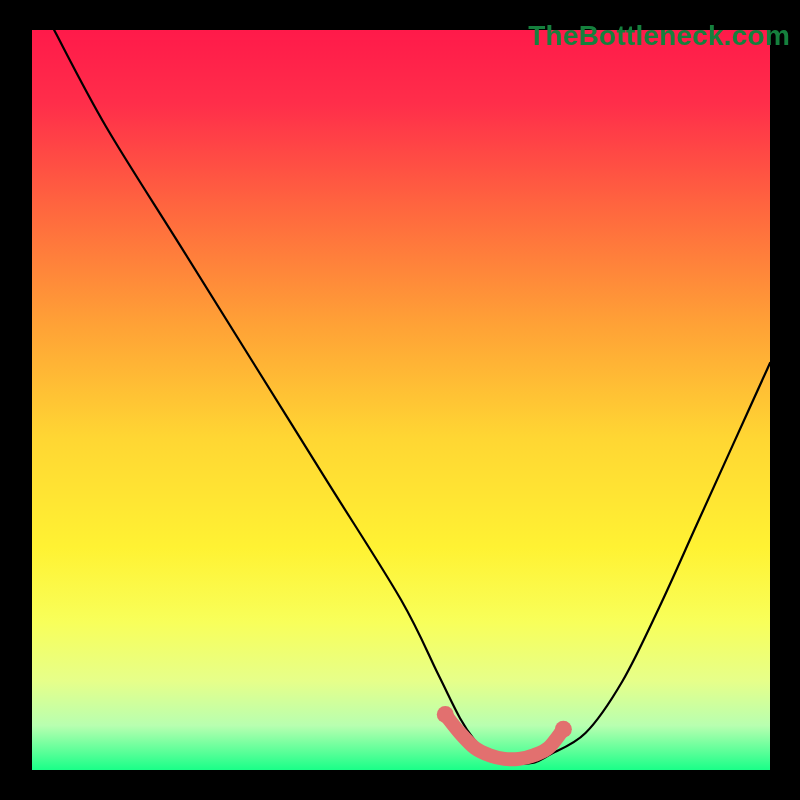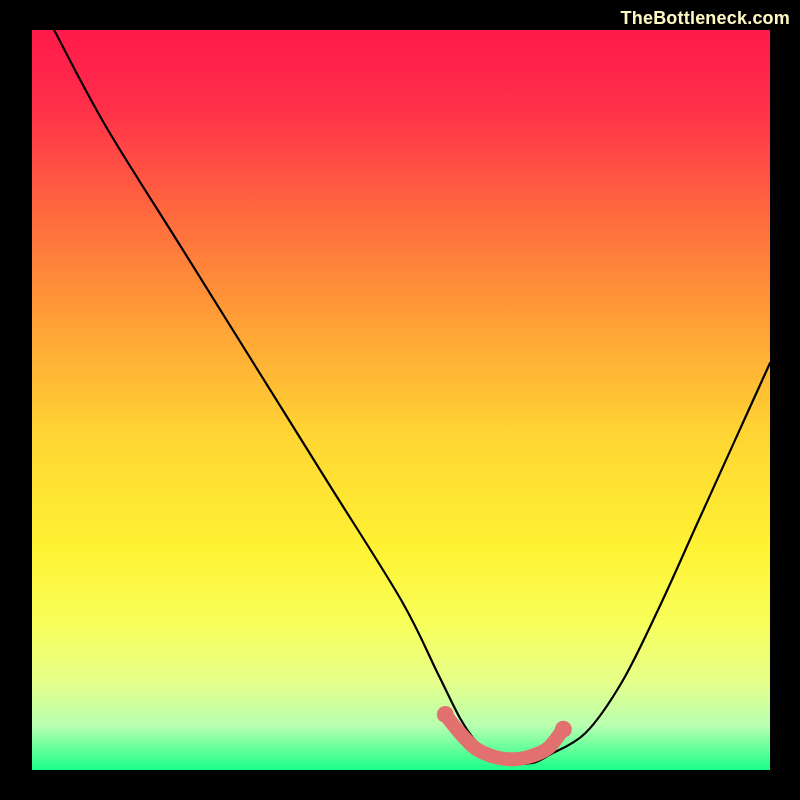--- a/index.html
+++ b/index.html
@@ -12,24 +12,24 @@
     font-family: Arial, Helvetica, sans-serif;
   }
   .frame {
     position: relative;
     width: 800px;
     height: 800px;
     background: #000;
   }
   .watermark {
     position: absolute;
-    top: 8px;
+    top: 20px;
     right: 10px;
-    color: #fef9c3;
-    font-size: 18px;
+    color: #15803d;
+    font-size: 28px;
     font-weight: 600;
     letter-spacing: 0.2px;
     z-index: 10;
   }
   .plot-area {
     position: absolute;
     left: 32px;
     top: 30px;
     width: 738px;
     height: 740px;

